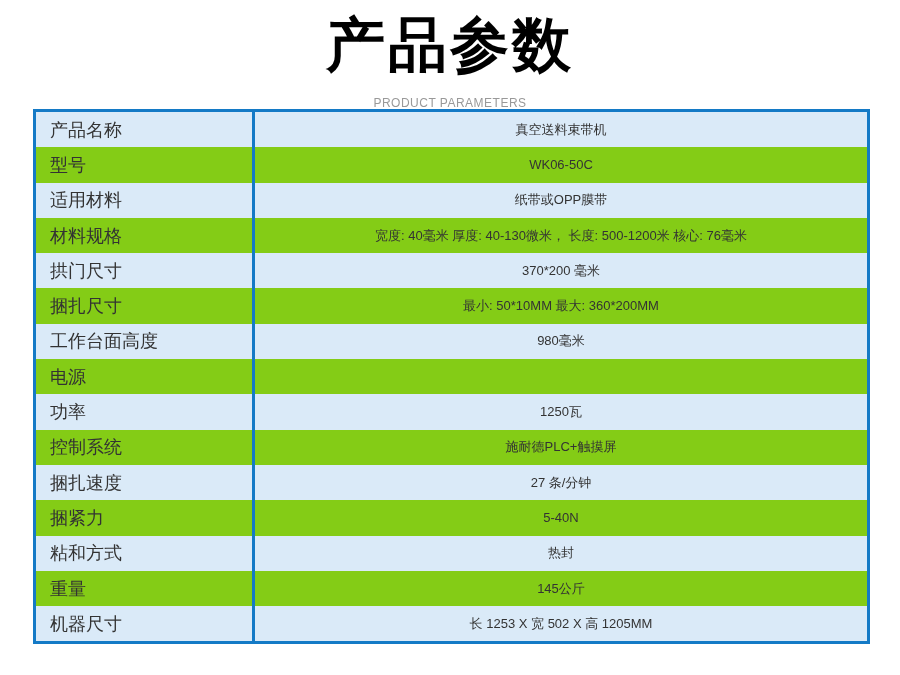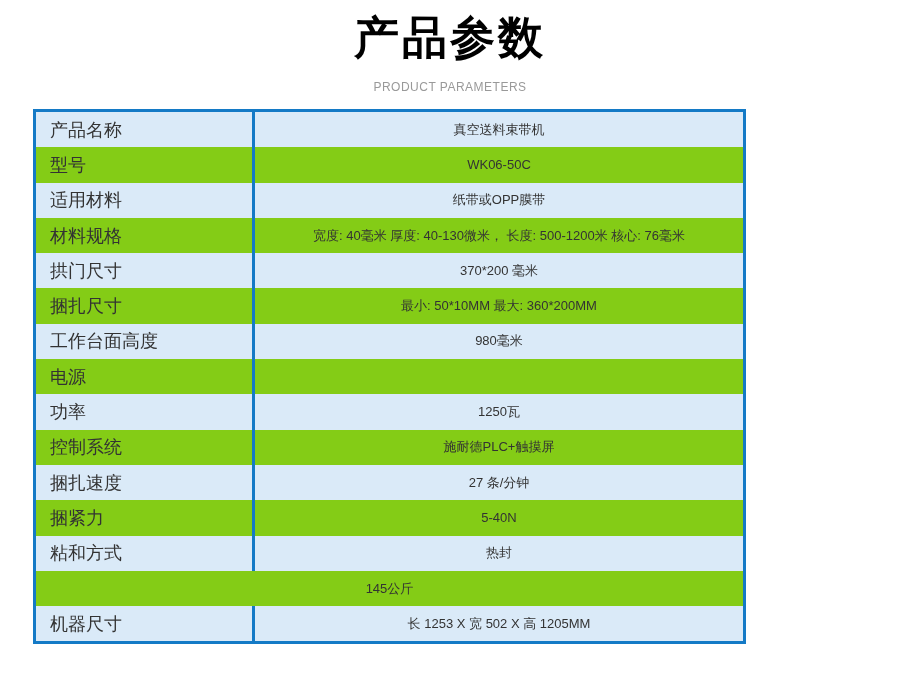--- a/index.html
+++ b/index.html
@@ -13,37 +13,37 @@
     margin: 0; padding: 0;
     width: 900px; height: 675px;
     background: #ffffff;
     font-family: "Liberation Sans", "DejaVu Sans", sans-serif;
     overflow: hidden;
   }
   .page { position: relative; width: 900px; height: 675px; }
   .header { text-align: center; padding-top: 12px; }
   .page-title {
     margin: 0;
-    font-size: 45px;
+    font-size: 59px;
     line-height: 1.15;
     font-weight: 700;
     color: #000000;
     letter-spacing: 3px;
   }
   .page-subtitle {
     margin-top: 16px;
     font-size: 12px;
     letter-spacing: 0.5px;
     color: var(--subtitle-gray);
   }
   .spec-table {
     position: absolute;
     left: 33px;
     top: 109px;
-    width: 713px;
+    width: 837px;
     border: 3px solid var(--border-blue);
     background: #ffffff;
   }
   .row {
     display: flex;
     height: 35.3px;
     background: #84cc16;
   }
   .row:nth-child(odd) { background: var(--row-alt-bg); }
   .cell { display: flex; align-items: center; color: var(--text); }
@@ -116,20 +116,21 @@
       </div>
       <div class="row">
         <div class="cell label">捆紧力</div>
         <div class="cell value">5-40N</div>
       </div>
       <div class="row">
         <div class="cell label">粘和方式</div>
         <div class="cell value">热封</div>
       </div>
       <div class="row">
+        <div class="cell label">重量</div>
         <div class="cell value">145公斤</div>
       </div>
       <div class="row">
         <div class="cell label">机器尺寸</div>
         <div class="cell value">长 1253 X 宽 502 X 高 1205MM</div>
       </div>
     </div>
 </div>
 
 </body></html>

